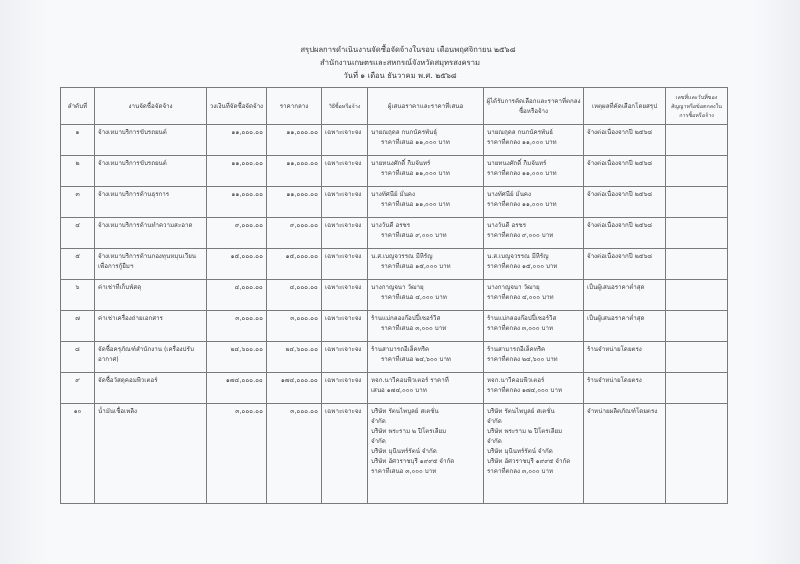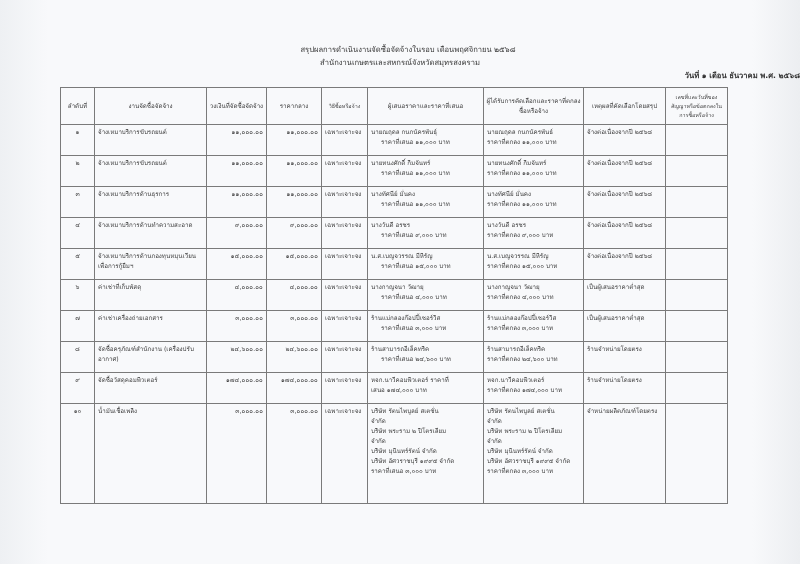--- a/index.html
+++ b/index.html
@@ -25,21 +25,21 @@
       position: absolute;
       left: 0;
       width: 800px;
       text-align: center;
       font-size: 7.6px;
       color: #333;
     }
     .header .line { height: 13px; line-height: 13px; }
     .header .line1 { position: absolute; top: 43px; left: 0; width: 800px; padding-left: 8px; }
     .header .line2 { position: absolute; top: 56px; left: 0; width: 800px; }
-    .header .line3 { position: absolute; top: 69px; left: 0; width: 800px; font-weight: bold; text-align: right; }
+    .header .line3 { position: absolute; top: 69px; left: 0; width: 800px; font-weight: normal; }
 
     table.doc {
       position: absolute;
       left: 60px;
       top: 87px;
       width: 667px;
       border-collapse: collapse;
       table-layout: fixed;
       font-size: 6.2px;
       color: #3c3c3c;

